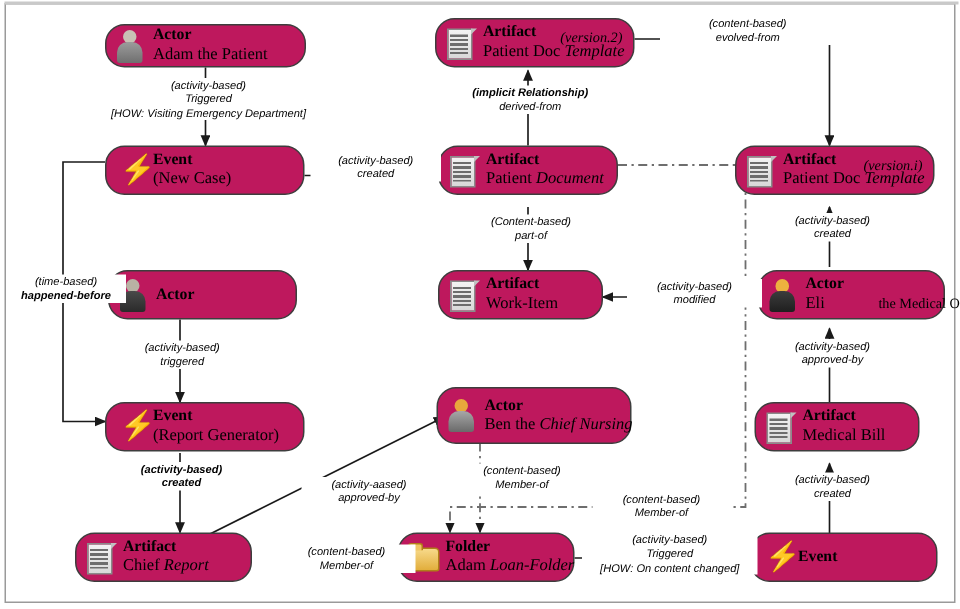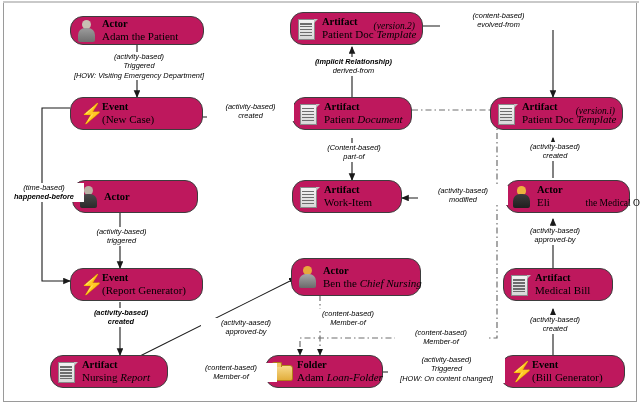--- a/index.html
+++ b/index.html
@@ -293,41 +293,40 @@
       <span class="sub">Medical Bill</span>
     </span>
   </div>
 
   <div class="node" style="left:50px;top:355px;width:118px;height:33px;">
     <span class="ico">
         <span class="ico-doc"></span>
       </span>
     <span class="txt">
       <span class="ttl">Artifact</span>
-      <span class="sub"><span>Nursing </span><span class="it">Report</span></span>
+      <span class="sub"><span>Chief </span><span class="it">Report</span></span>
     </span>
   </div>
 
   <div class="node" style="left:265px;top:355px;width:118px;height:33px;">
     <span class="ico">
         <span class="ico-folder"></span>
       </span>
     <span class="txt">
       <span class="ttl">Folder</span>
       <span class="sub"><span>Adam </span><span class="it">Loan-Folder</span></span>
     </span>
   </div>
 
   <div class="node" style="left:500px;top:355px;width:125px;height:33px;">
     <span class="ico">
         <span class="ico-bolt">⚡</span>
       </span>
     <span class="txt">
       <span class="ttl">Event</span>
-      <span class="sub">(Bill Generator)</span>
     </span>
   </div>
 
   <div class="elabel" style="left:43px;top:52px;width:190px;">
     <span class="l2">(activity-based)</span>
     <span class="l2">Triggered</span>
     <span class="l2">[HOW: Visiting Emergency Department]</span>
   </div>
 
   <div class="elabel" style="left:285px;top:57px;width:135px;">

